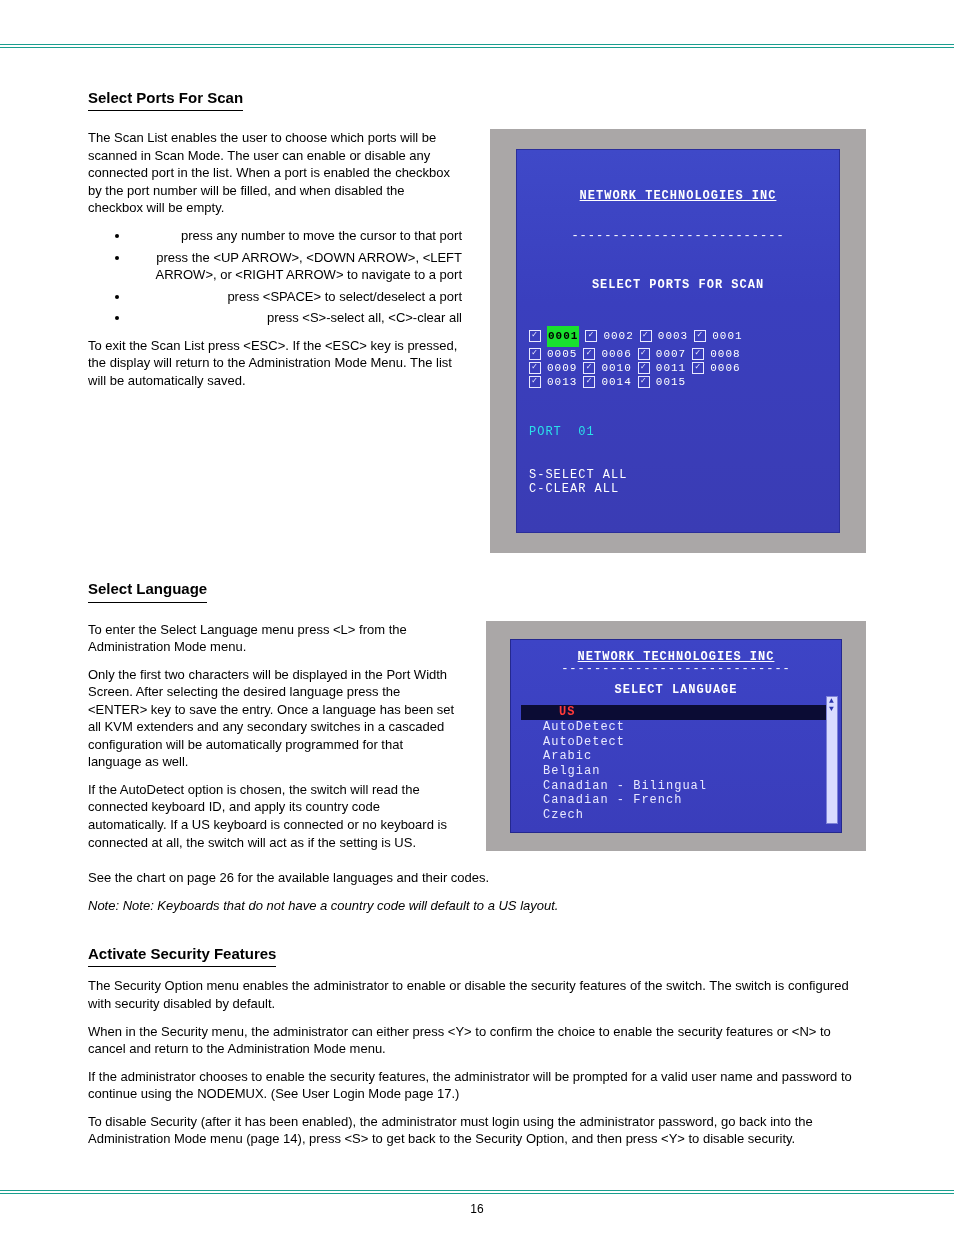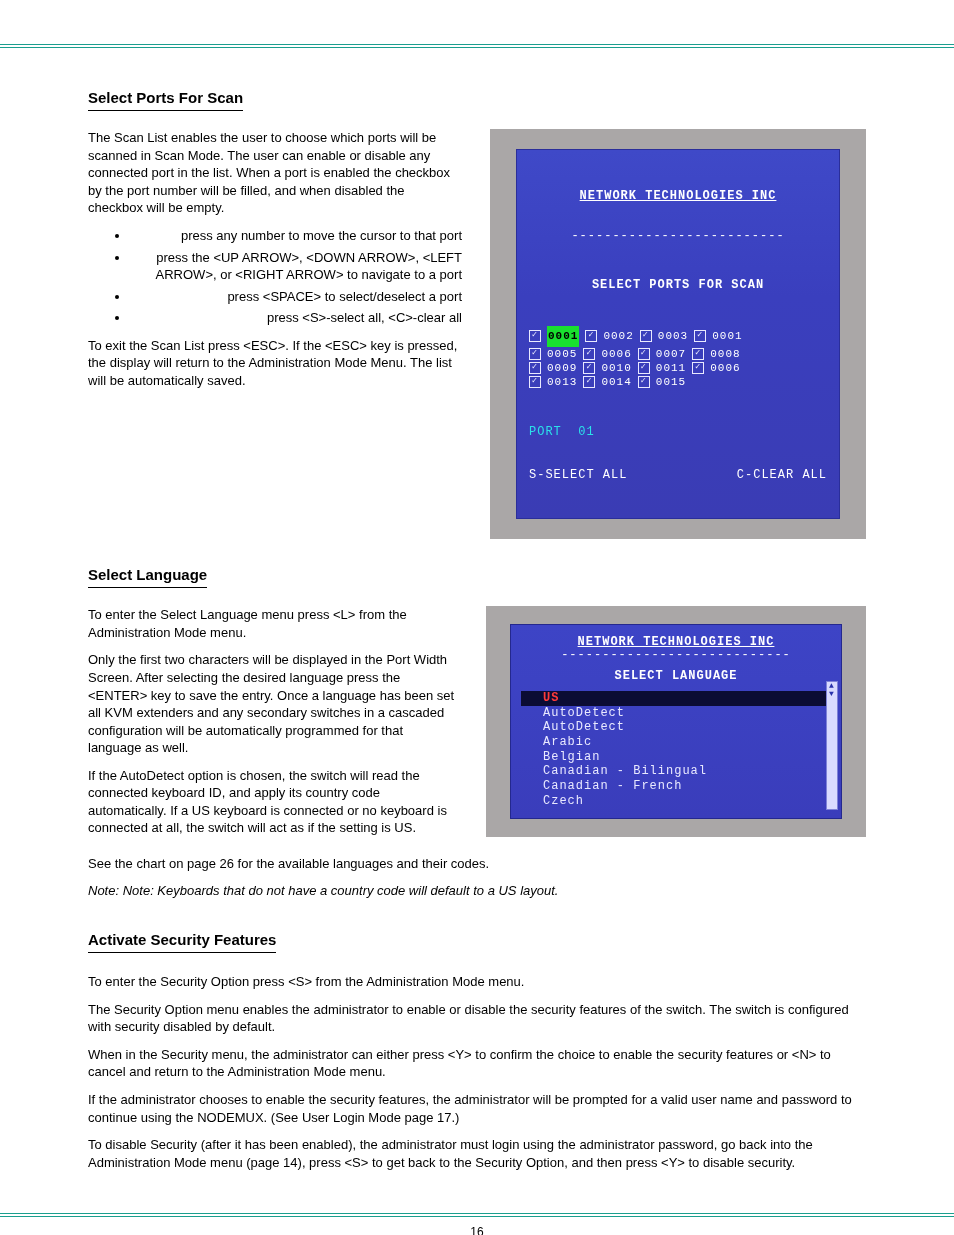--- a/index.html
+++ b/index.html
@@ -115,21 +115,21 @@
     color:#eef;
   }
   .pnum { color:#fff; }
   .pnum.sel {
     background:#19e02f;
     color:#000;
     font-weight:bold;
     padding:4px 1px;
   }
   .ss-portline { color:#2be0ea; margin-top:8px; }
-  .ss-hints { color:#fff; display:flex; justify-content:space-between; }
+  .ss-hints { color:#fff; display:flex; justify-content:space-between;flex-direction:column; }
 
   
   .ss2-frame {
     background: #aaa7a7;
     padding: 18px 24px;
     width: 380px;
     box-sizing: border-box;
   }
   .ss2-screen {
     background: linear-gradient(180deg,#3d44c6 0%, #3a3dbb 100%);
@@ -155,21 +155,21 @@
   .lang-list {
     padding-left: 22px;
   }
   .lang-item { color:#e9e9ff; }
   .lang-sel  {
     background:#0b0c34;
     color:#ff3a3a;
     font-weight:bold;
     display:block;
     margin-left:-22px;
-    padding-left:22px;
+    padding-left:38px;
   }
   .scrollbar {
     position:absolute;
     right:3px; top:56px; bottom:8px;
     width:10px;
     background:#d9dbff;
     border:1px solid #7e82d8;
   }
   .scroll-arrow { font-size:8px; color:#2832ab; text-align:center; line-height:8px; }
   .scroll-track { flex:1; }
@@ -276,21 +276,20 @@
     </div>
 
     <p style="margin-top:8px;">See the chart on page 26 for the available languages and their codes.</p>
     <p class="note-para">
       <span class="note-label">Note: </span><em>Note: Keyboards that do not have a country code will default to a US layout.</em>
     </p>
 
     
     <div style="height:20px;"></div>
     <div class="section-heading">Activate Security Features</div>
-    <p style="margin-top:10px;">To enter the Security Option press &lt;S&gt; from the Administration Mode menu.</p>
     <p>The Security Option menu enables the administrator to enable or disable the security features of the switch. The switch is configured with security disabled by default.</p>
     <p>When in the Security menu, the administrator can either press &lt;Y&gt; to confirm the choice to enable the security features or &lt;N&gt; to cancel and return to the Administration Mode menu.</p>
     <p>If the administrator chooses to enable the security features, the administrator will be prompted for a valid user name and password to continue using the NODEMUX. (See User Login Mode page 17.)</p>
     <p>To disable Security (after it has been enabled), the administrator must login using the administrator password, go back into the Administration Mode menu (page 14), press &lt;S&gt; to get back to the Security Option, and then press &lt;Y&gt; to disable security.</p>
 
   </div>
 
   <div class="bottom-double-rule"></div>
   <div class="footer">16</div>
 </div>

